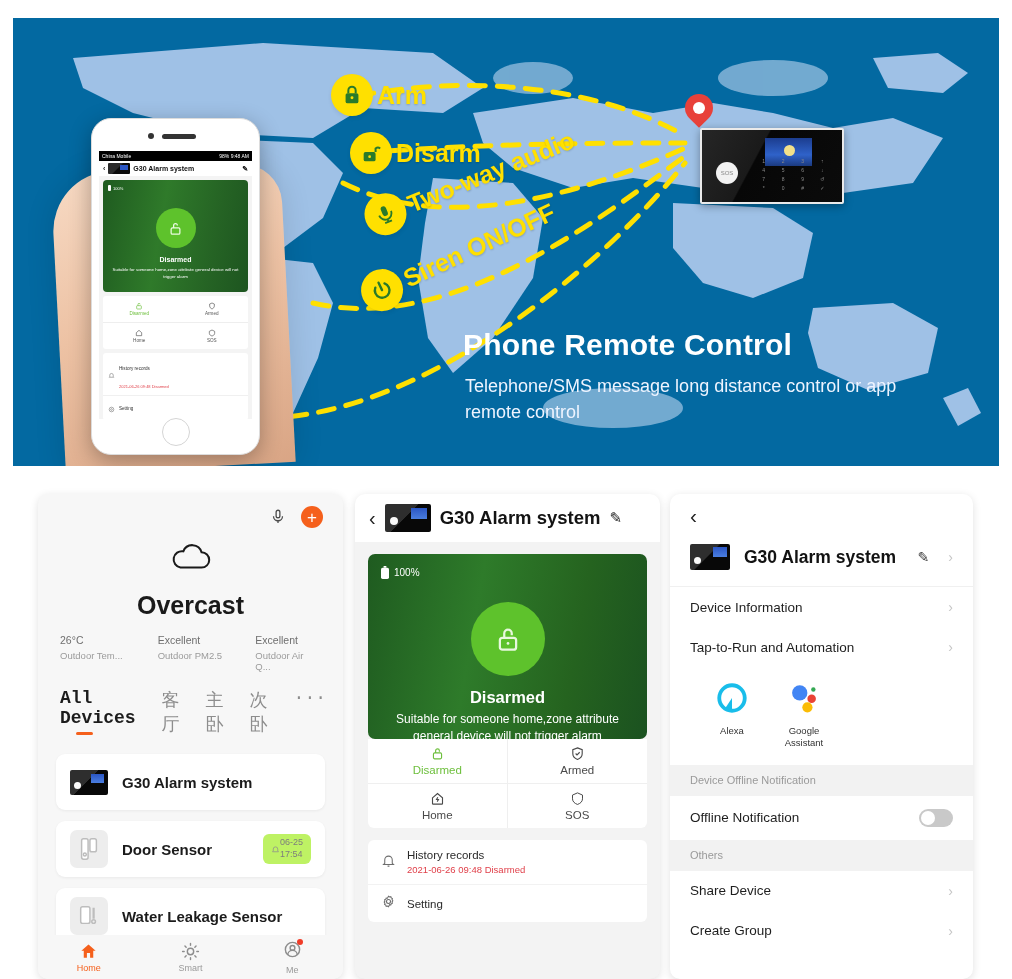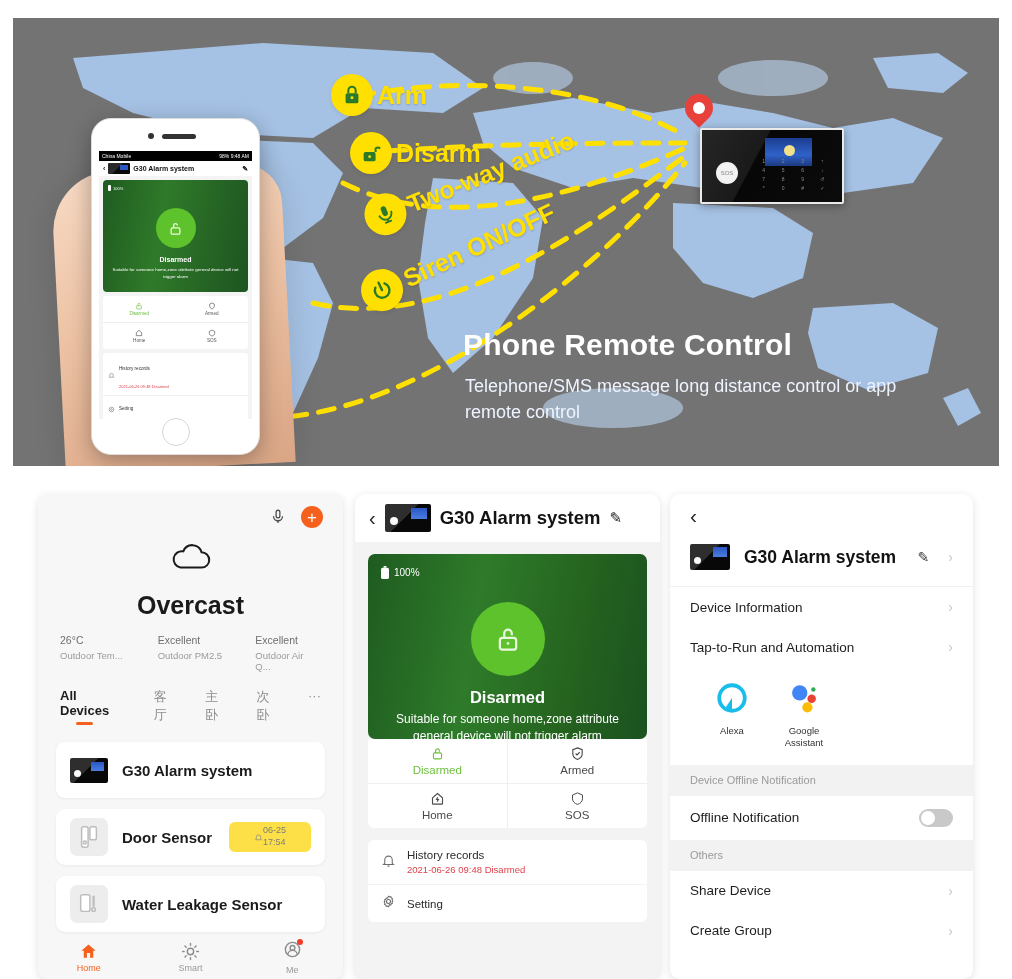--- a/index.html
+++ b/index.html
@@ -3,21 +3,21 @@
 <meta charset="utf-8">
 <style>
   html,body{margin:0;padding:0;}
   body{
     width:1012px;height:979px;background:#ffffff;overflow:hidden;
     font-family:"Liberation Sans",sans-serif;position:relative;
   }
   
   .banner{
     position:absolute;left:13px;top:18px;width:986px;height:448px;
-    background:#737373;overflow:hidden;
+    background:#0369a1;overflow:hidden;
   }
   .worldmap{position:absolute;inset:0;width:100%;height:100%;}
   
   .arcs{position:absolute;inset:0;width:100%;height:100%;}
   
   .hand{
     position:absolute;left:45px;top:150px;width:230px;height:300px;
     background:linear-gradient(160deg,#f7dac4 0%,#edc2a4 45%,#d9a585 100%);
     border-radius:60px 40px 0 0;
     transform:rotate(-3deg);
@@ -95,30 +95,30 @@
   .lp-top{height:46px;display:flex;align-items:center;justify-content:flex-end;gap:14px;padding:0 20px;}
   .mic-ic{width:18px;height:18px;}
   .plus-btn{width:22px;height:22px;border-radius:50%;background:#f5601c;color:#fff;display:flex;align-items:center;justify-content:center;font-size:17px;line-height:1;font-weight:300;}
   .weather{display:flex;align-items:center;gap:13px;padding:2px 22px 0;flex-direction:column;}
   .w-name{font-size:25px;font-weight:bold;color:#1a1a1a;}
   .w-stats{display:flex;padding:14px 22px 0;gap:32px;}
   .w-st{flex:1;}
   .w-v{font-size:10.5px;color:#6f6f6f;}
   .w-l{font-size:9.5px;color:#9b9b9b;margin-top:4px;}
   .tabs{display:flex;align-items:flex-start;gap:26px;padding:16px 22px 0;border-bottom:none;}
-  .tab{font-size:13px;color:#8d8d8d;position:relative;padding-bottom:7px;}
+  .tab{font-size:18px;color:#8d8d8d;position:relative;padding-bottom:7px;font-family:Liberation Mono, monospace;}
   .tab.sel{color:#1c1c1c;font-weight:bold;}
   .tab.sel::after{content:"";position:absolute;left:16px;bottom:0;width:17px;height:3px;border-radius:2px;background:#f5601c;}
   .dev-card{margin:11px 18px 0;background:#fff;border-radius:9px;height:56px;display:flex;align-items:center;padding:0 14px;gap:14px;box-shadow:0 1px 3px rgba(0,0,0,.06);}
   .dev-name{font-size:15px;font-weight:bold;color:#1b1b1b;flex:1;}
   .dev-thumb{width:38px;height:25px;border-radius:2px;background:linear-gradient(135deg,#2e2e2e 45%,#080808 46%);position:relative;flex:none;}
   .dev-thumb::after{content:"";position:absolute;right:4px;top:4px;width:13px;height:9px;background:linear-gradient(180deg,#2b56c4,#4a7ee0);}
   .dev-thumb::before{content:"";position:absolute;left:4px;bottom:6px;width:7px;height:7px;border-radius:50%;background:#fafafa;}
   .sq-ic{width:38px;height:38px;border-radius:7px;background:#ededed;display:flex;align-items:center;justify-content:center;flex:none;}
-  .time-chip{background:#fde047;border-radius:6px;padding:3px 25px;display:flex;align-items:center;}
+  .time-chip{background:#bef264;border-radius:6px;padding:3px 8px;display:flex;align-items:center;}
   .time-chip .t{font-size:9px;color:#7d7d7d;line-height:1.28;text-align:left;}
   .botnav{position:absolute;left:0;bottom:0;width:100%;height:44px;background:#f7f7f7;display:flex;align-items:center;}
   .bn{flex:1;display:flex;flex-direction:column;align-items:center;gap:2px;}
   .bn .lab{font-size:9px;color:#9a9a9a;}
   .bn.act .lab{color:#f5601c;}
 
   
   .mp-hdr{height:48px;background:#fff;display:flex;align-items:center;gap:9px;padding:0 14px;}
   .mp-title{font-size:18.5px;font-weight:bold;color:#131313;}
   .mp-thumb{width:46px;height:28px;border-radius:2px;background:linear-gradient(135deg,#2e2e2e 45%,#080808 46%);position:relative;flex:none;}

